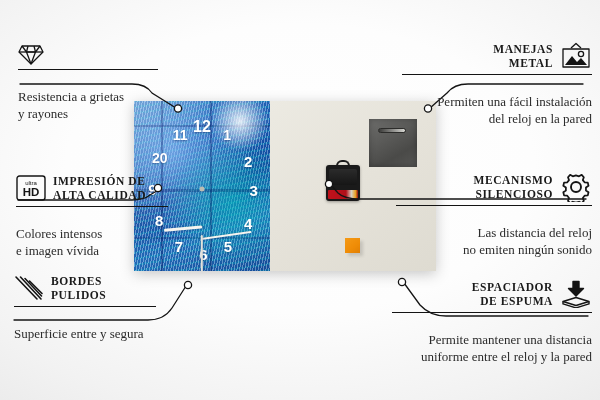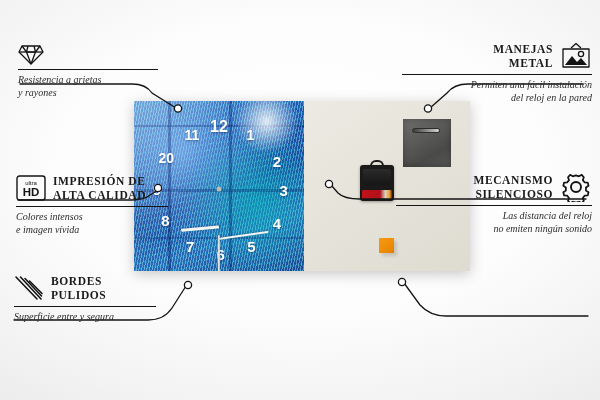--- a/index.html
+++ b/index.html
@@ -21,21 +21,21 @@
   
   #product {
     position: absolute;
     left: 134px; top: 101px;
     width: 336px; height: 170px;
     display: flex;
     filter: drop-shadow(0 3px 7px rgba(0,0,0,0.22));
   }
   .panel { position: relative; overflow: hidden; }
   
-  #clock-panel { width: 170px; height: 170px; }
+  #clock-panel { width: 136px; height: 170px; }
   .clock-art {
     position: absolute; inset: 0;
     background:
       radial-gradient(circle at 72% 60%, rgba(0,190,190,.55) 0%, rgba(0,120,190,0) 46%),
       radial-gradient(circle at 28% 30%, rgba(150,200,255,.6) 0%, rgba(40,90,180,0) 52%),
       repeating-linear-gradient(101deg, rgba(255,255,255,.30) 0 1px, rgba(0,40,110,.18) 1px 2.6px),
       repeating-linear-gradient(-8deg, rgba(0,230,215,.22) 0 2px, rgba(0,0,0,0) 2px 6px),
       linear-gradient(160deg, #4b8fd4 0%, #1f63bd 28%, #1550a8 52%, #2a78c6 74%, #17529f 100%);
   }
   .clock-grid {
@@ -150,26 +150,25 @@
   }
   .callout.left .title { text-align: left; }
   .callout.right .title { text-align: right; }
   .rule {
     height: 0;
     border-top: 1.4px solid #141414;
     margin-top: 3px;
   }
   .desc {
     font-family: "Liberation Serif", serif;
-    font-size: 10px;
+    font-size: 13px;
     color: #2b2b2b;
     line-height: 1.32;
-    margin-top: 3px;
+    margin-top: 18px;
     white-space: pre-line;
-    font-style: italic;
   }
   .callout.left .desc { text-align: left; }
   .callout.right .desc { text-align: right; }
   .ico { flex: 0 0 auto; display: block; }
   
   #wires { position: absolute; inset: 0; width: 600px; height: 400px; pointer-events: none; }
 </style>
 </head>
 <body>
 
@@ -307,14 +306,29 @@
           <path d="M16,2.5 l3.4,1 2.9,-1.6 2.3,2.6 -1.1,3.1 2.1,2.6 3.3,0.2 0.8,3.4 -2.8,1.8 0,3.4 2.8,1.8 -0.8,3.4 -3.3,0.2 -2.1,2.6 1.1,3.1 -2.3,2.6 -2.9,-1.6 -3.4,1 -3.4,-1 -2.9,1.6 -2.3,-2.6 1.1,-3.1 -2.1,-2.6 -3.3,-0.2 -0.8,-3.4 2.8,-1.8 0,-3.4 -2.8,-1.8 0.8,-3.4 3.3,-0.2 2.1,-2.6 -1.1,-3.1 2.3,-2.6 2.9,1.6 Z" transform="scale(0.92) translate(1.3,1.2)"></path>
           <circle cx="16" cy="15" r="5"></circle>
         </g>
       </svg>
     </div>
     <div class="rule"></div>
     <div class="desc">Las distancia del reloj
 no emiten ningún sonido</div>
   </div>
 
+  <div class="callout right" style="right:8px; top:280px; width:200px;">
+    <div class="head">
+      <div class="title"><span>ESPACIADOR</span><br><span>DE ESPUMA</span></div>
+      <svg class="ico" width="32" height="28" viewBox="0 0 32 28">
+        <g fill="none" stroke="#141414" stroke-width="1.4" stroke-linejoin="round">
+          <path d="M13,1.5 h6 v7 h4.5 L16,16 L8.5,8.5 H13 Z" fill="#141414"></path>
+          <path d="M16,17.5 L3,21.5 L16,25.5 L29,21.5 Z"></path>
+          <path d="M3,21.5 v2.4 L16,27.9 L29,23.9 v-2.4"></path>
+        </g>
+      </svg>
+    </div>
+    <div class="rule"></div>
+    <div class="desc">Permite mantener una distancia
+uniforme entre el reloj y la pared</div>
+  </div>
 
 </div>
 
 </body></html>

